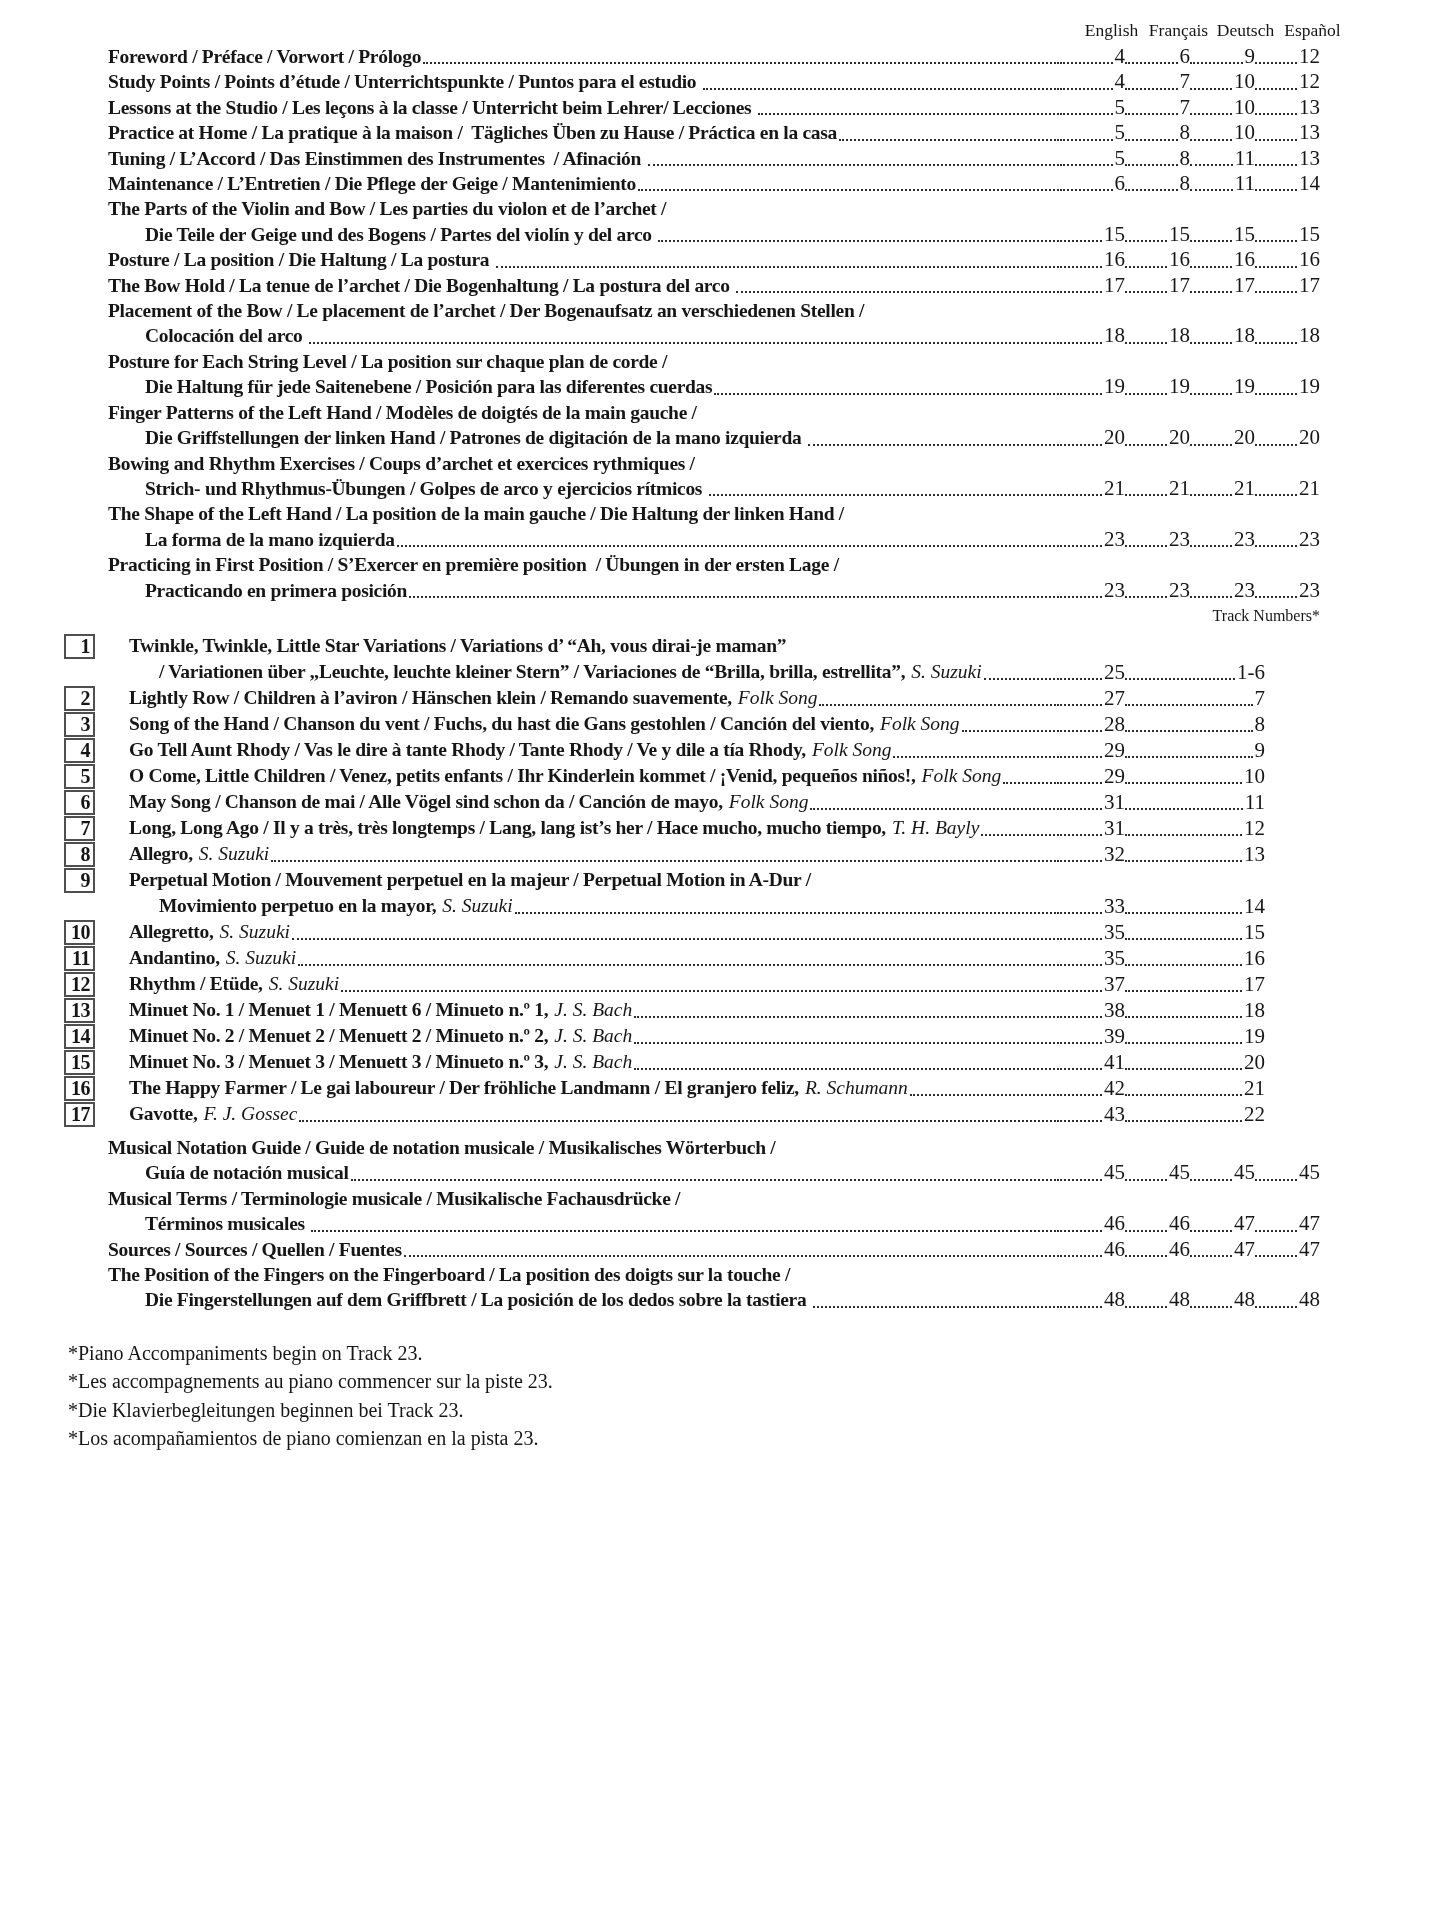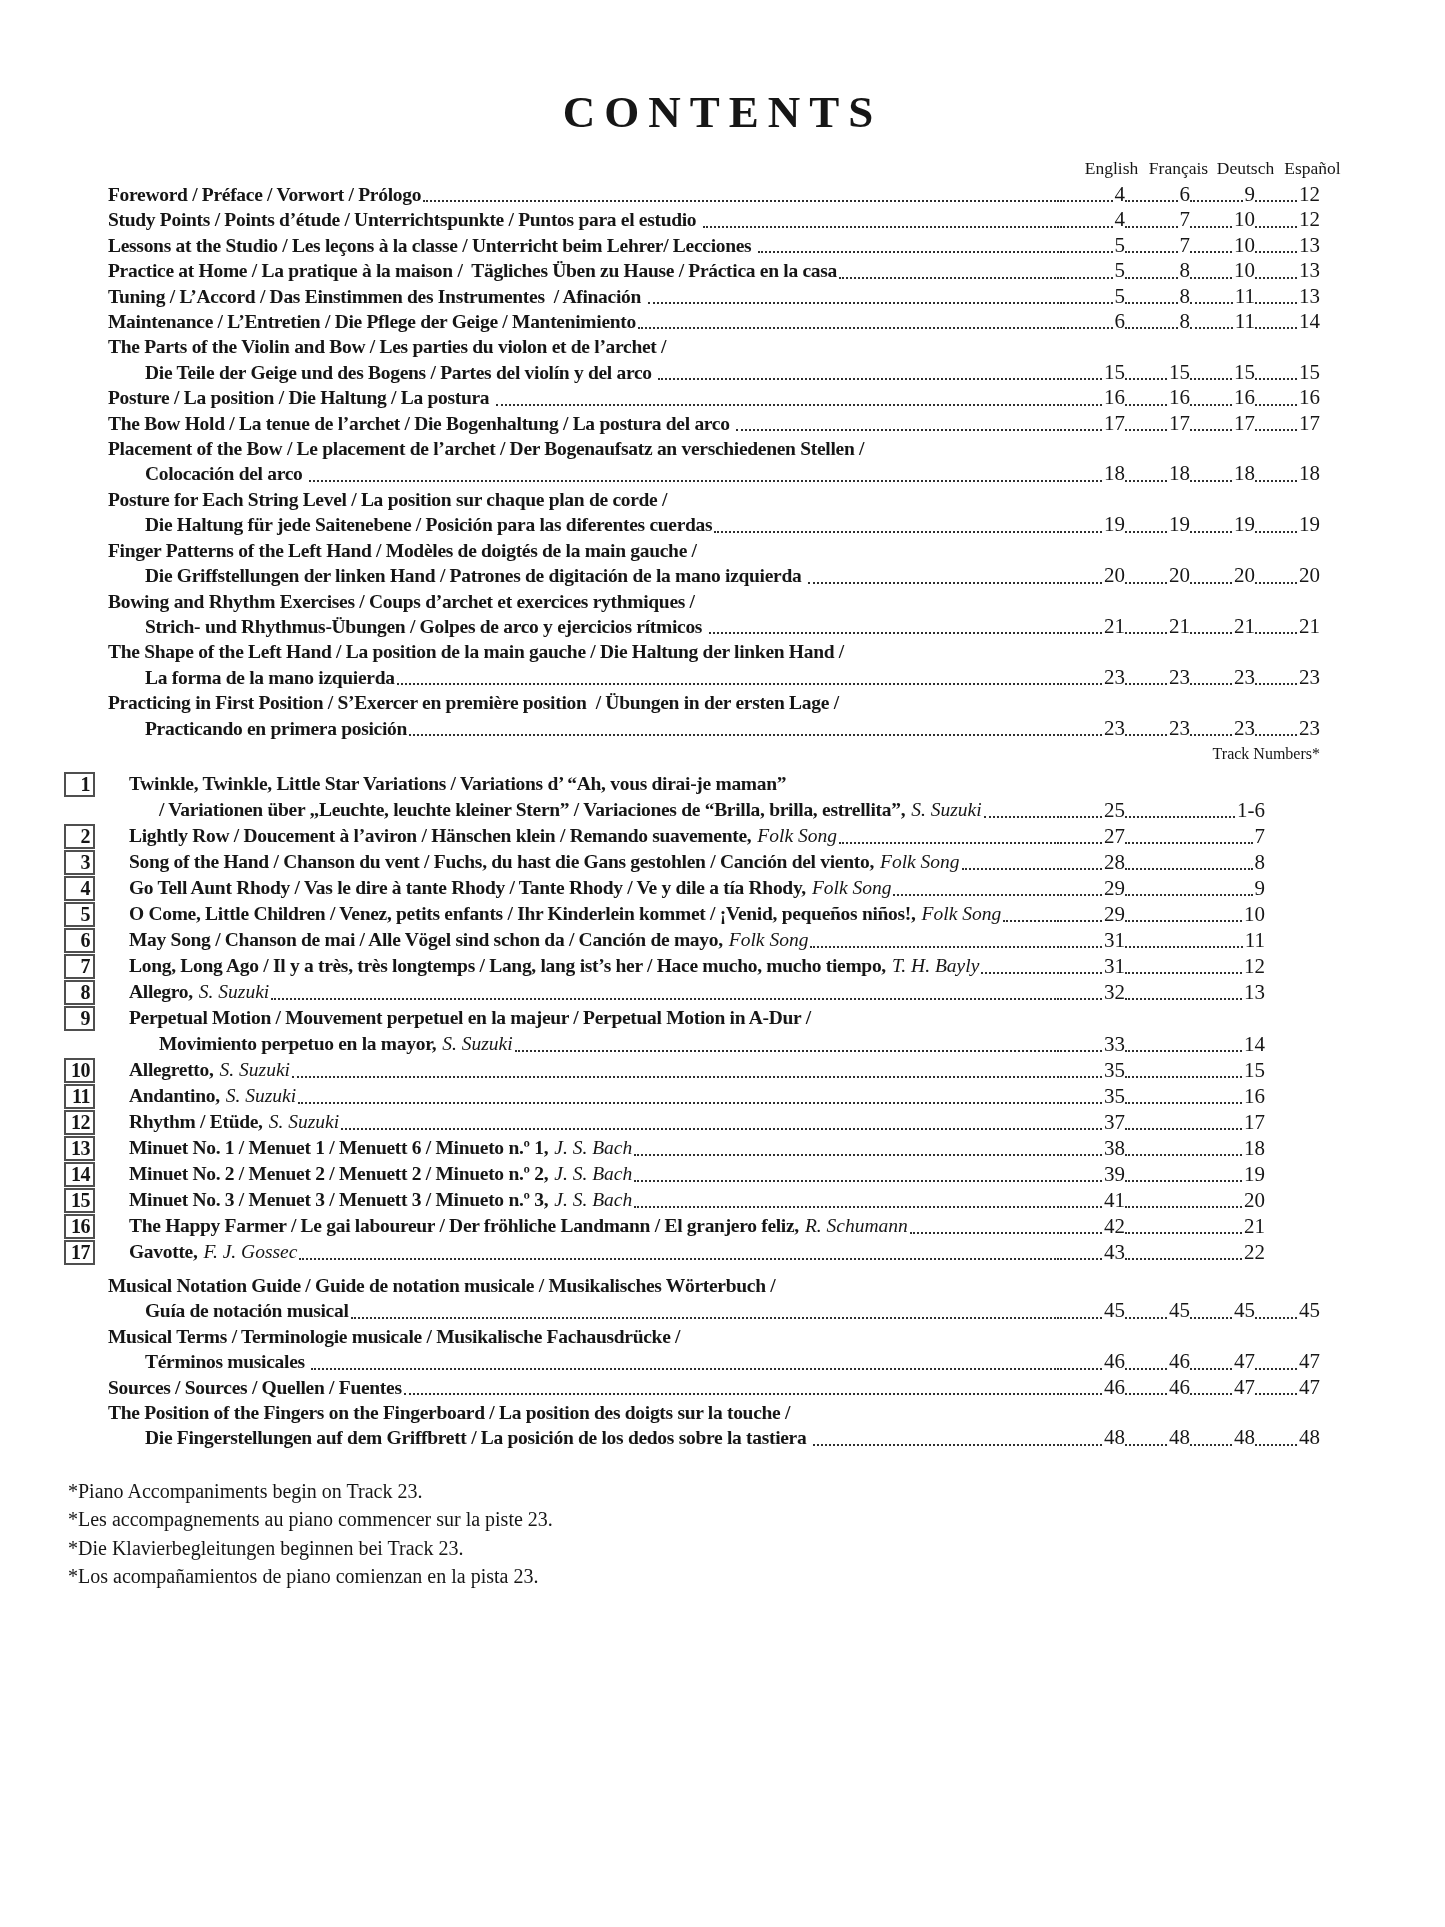--- a/index.html
+++ b/index.html
@@ -46,21 +46,20 @@
     padding-right:3px; font-weight:bold; font-size:20px; letter-spacing:-0.5px;
   }
   .track-label { text-align:right; font-size:16px; font-weight:normal; margin:4px 0 8px; }
   .backmatter { margin-top:8px; }
   .footnotes { margin:26px 0 0 -40px; font-size:20px; line-height:28.5px; font-weight:normal; }
 </style>
 </head>
 <body>
 
 <div class="page">
-  <div class="title">CONTENTS</div>
   <div class="content">
     <div class="langs">
       <span>English</span>
       <span>Français</span>
       <span>Deutsch</span>
       <span>Español</span>
     </div>
     <div id="front-rows">
         <div class="entry">
           <div class="line"><span class="t">Foreword / Préface / Vorwort / Prólogo</span><span class="leader"></span><span class="cells"><span class="cell"><span class="cdots"></span><span class="n">4</span></span><span class="cell"><span class="cdots"></span><span class="n">6</span></span><span class="cell"><span class="cdots"></span><span class="n">9</span></span><span class="cell"><span class="cdots"></span><span class="n">12</span></span></span></div>
@@ -121,21 +120,21 @@
           <span class="tbox">
             <span class="tnum">1</span>
           </span>
           <div class="line"><span class="t">Twinkle, Twinkle, Little Star Variations / Variations d’ “Ah, vous dirai-je maman”</span></div>
           <div class="line"><span class="ind2"></span><span class="t">/ Variationen über „Leuchte, leuchte kleiner Stern” / Variaciones de “Brilla, brilla, estrellita”,</span><span class="comp">S. Suzuki</span><span class="leader"></span><span class="cell"><span class="cdots"></span><span class="n">25</span></span><span class="cell wtrack"><span class="cdots"></span><span class="n">1-6</span></span></div>
         </div>
         <div class="entry track">
           <span class="tbox">
             <span class="tnum">2</span>
           </span>
-          <div class="line"><span class="t">Lightly Row / Doucement à l’aviron / Hänschen klein / Remando suavemente,</span><span class="comp">Folk Song</span><span class="leader"></span><span class="cell"><span class="cdots"></span><span class="n">27</span></span><span class="cell wtrack"><span class="cdots"></span><span class="n">7</span></span></div>
+          <div class="line"><span class="t">Lightly Row / Children à l’aviron / Hänschen klein / Remando suavemente,</span><span class="comp">Folk Song</span><span class="leader"></span><span class="cell"><span class="cdots"></span><span class="n">27</span></span><span class="cell wtrack"><span class="cdots"></span><span class="n">7</span></span></div>
         </div>
         <div class="entry track">
           <span class="tbox">
             <span class="tnum">3</span>
           </span>
           <div class="line"><span class="t">Song of the Hand / Chanson du vent / Fuchs, du hast die Gans gestohlen / Canción del viento,</span><span class="comp">Folk Song</span><span class="leader"></span><span class="cell"><span class="cdots"></span><span class="n">28</span></span><span class="cell wtrack"><span class="cdots"></span><span class="n">8</span></span></div>
         </div>
         <div class="entry track">
           <span class="tbox">
             <span class="tnum">4</span>

